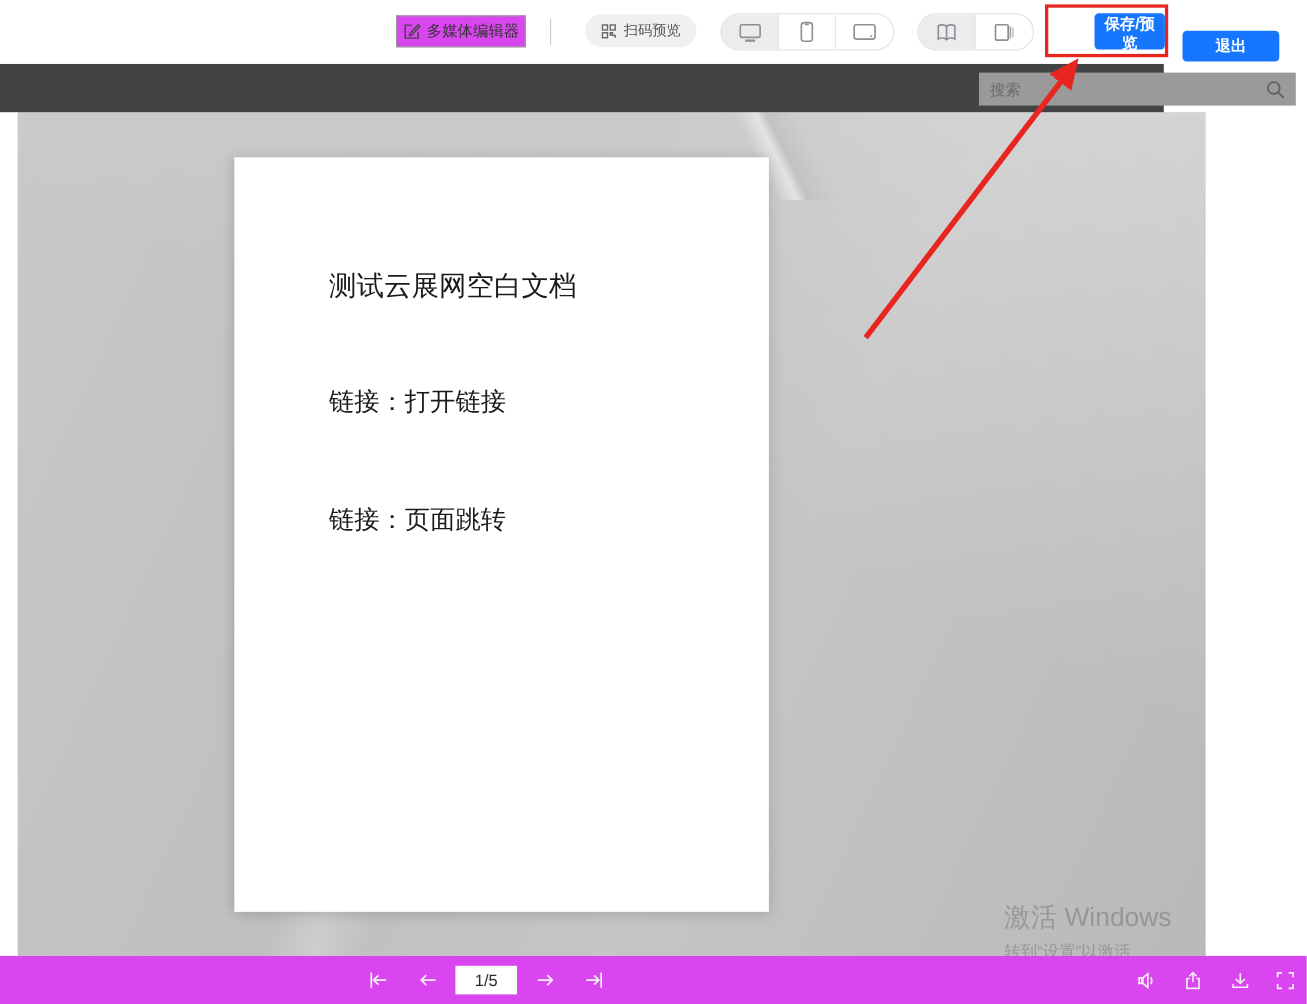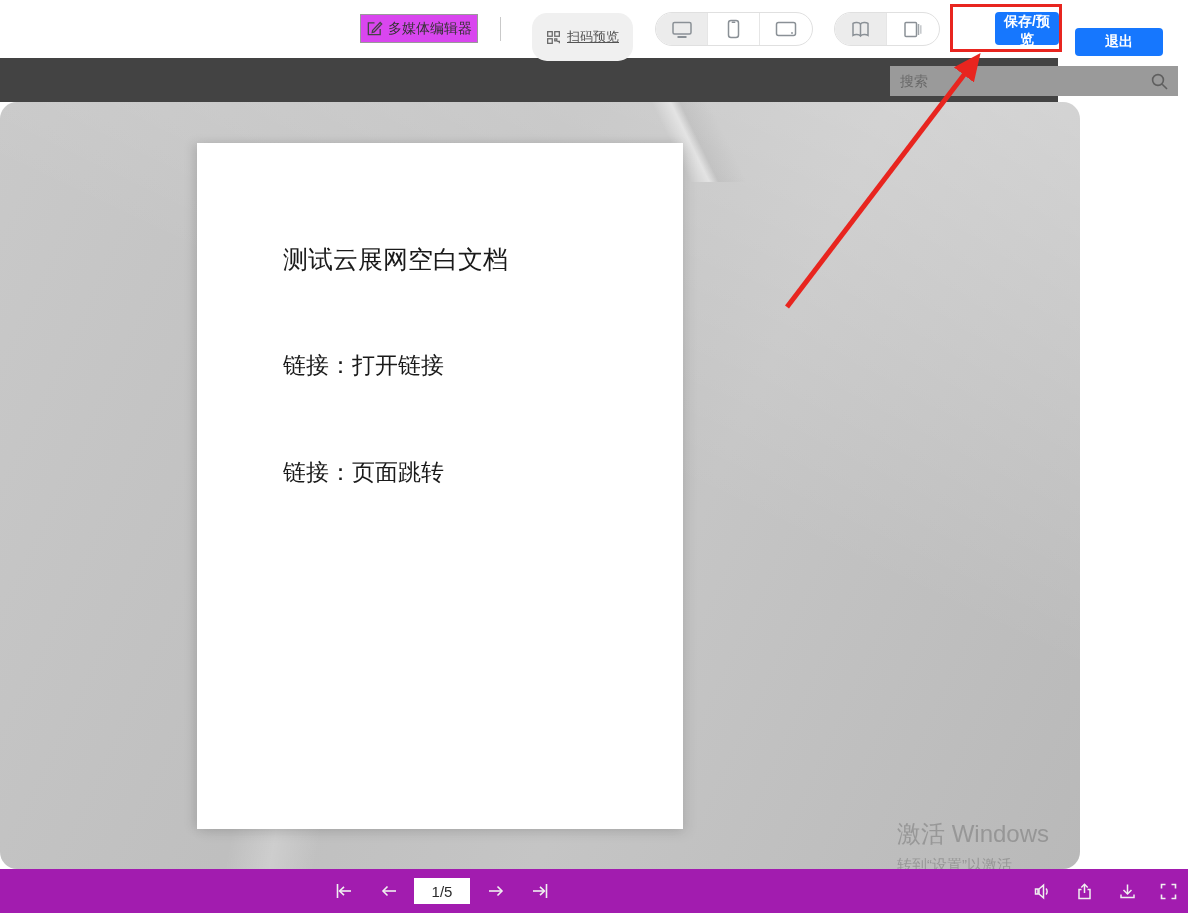--- a/index.html
+++ b/index.html
@@ -6,22 +6,22 @@
   body{width:1188px;height:913px;overflow:hidden;position:relative;
        font-family:"Liberation Sans","DejaVu Sans",sans-serif;background:#fff;}
   .app{position:absolute;inset:0;}
 
   
   header{position:absolute;left:0;top:0;width:1188px;height:58px;background:#ffffff;z-index:5;}
   .btn-editor{position:absolute;left:360px;top:14px;width:118px;height:29px;
       border:1px solid #9a9a9a;background:#d946ef;display:flex;align-items:center;
       justify-content:center;gap:5px;font-size:14px;color:#333;cursor:pointer;box-sizing:border-box;}
   .tb-divider{position:absolute;left:500px;top:17px;width:1px;height:24px;background:#c9c9c9;}
-  .pill-scan{position:absolute;left:532px;top:13px;height:48px;padding:0 14px;border-radius:15px;
-      background:#f0f0f0;display:flex;align-items:center;gap:6px;font-size:13px;color:#555;cursor:pointer;text-decoration:underline;}
+  .pill-scan{position:absolute;left:532px;top:13px;height:30px;padding:0 14px;border-radius:15px;
+      background:#f0f0f0;display:flex;align-items:center;gap:6px;font-size:13px;color:#555;cursor:pointer;}
   .toggle-group{position:absolute;top:12px;display:flex;border:1px solid #e0e0e0;border-radius:17px;
       overflow:hidden;background:#fff;box-sizing:border-box;}
   .toggle-group .seg{width:52px;height:32px;display:flex;align-items:center;justify-content:center;
       border-right:1px solid #e6e6e6;cursor:pointer;box-sizing:border-box;}
   .toggle-group .seg:last-child{border-right:none;}
   .toggle-group .seg.sel{background:#ececec;}
   .dev-group{left:655px;}
   .view-group{left:834px;}
   .red-box{position:absolute;left:950px;top:4px;width:112px;height:48px;border:3px solid #e8251f;
       box-sizing:border-box;display:flex;align-items:center;justify-content:center;padding-left:42px;}
@@ -33,23 +33,23 @@
   
   .darkbar{position:absolute;left:0;top:58px;width:1058px;height:44px;background:#434343;z-index:4;}
   .search{position:absolute;left:890px;top:8px;width:288px;height:30px;background:#9a9a9a;
       display:flex;align-items:center;}
   .search input{flex:1;border:none;background:transparent;outline:none;font-size:14px;
       color:#333;padding:0 10px;font-family:inherit;}
   .search input::placeholder{color:#6a6a6a;opacity:1;}
   .search .mag{margin-right:9px;display:flex;}
 
   
-  main{position:absolute;left:0;top:102px;width:1080px;height:767px;overflow:hidden;
+  main{position:absolute;left:16px;top:102px;width:1080px;height:767px;overflow:hidden;
       background:linear-gradient(205deg, rgba(255,255,255,.30), rgba(255,255,255,0) 45%),
-                 linear-gradient(115deg,#c9c9c9 0%,#bfbfbf 40%,#c5c5c5 62%,#b9b9b9 100%);border-radius:17px;}
+                 linear-gradient(115deg,#c9c9c9 0%,#bfbfbf 40%,#c5c5c5 62%,#b9b9b9 100%);}
   .fold{position:absolute;left:470px;top:-40px;width:420px;height:120px;
       background:linear-gradient(64deg,rgba(255,255,255,0) 46%,rgba(255,255,255,.45) 50%,rgba(120,120,120,.12) 52%,rgba(255,255,255,0) 58%);
       transform:rotate(0deg);pointer-events:none;}
   .streak{position:absolute;left:-60px;top:520px;width:700px;height:260px;
       background:linear-gradient(100deg,rgba(255,255,255,0) 44%,rgba(255,255,255,.22) 50%,rgba(255,255,255,0) 56%);
       pointer-events:none;}
   .doc-page{position:absolute;left:197px;top:41px;width:486px;height:686px;background:#ffffff;
       box-shadow:-4px 0 10px rgba(0,0,0,.10), 4px 4px 12px rgba(0,0,0,.08);}
   .doc-title{position:absolute;left:86px;top:100px;font-family:"Liberation Serif","DejaVu Serif",serif;
       font-size:25px;color:#1a1a1a;white-space:nowrap;}
@@ -59,21 +59,21 @@
   .l2{top:314px;}
   .next-arrow{position:absolute;left:1136px;top:356px;width:40px;height:60px;cursor:pointer;}
   .report{position:absolute;left:1146px;top:652px;font-size:15px;color:#e3e3e3;cursor:pointer;
       text-shadow:0 1px 2px rgba(0,0,0,.15);font-style:italic;}
   .collapse{position:absolute;left:1146px;top:692px;cursor:pointer;opacity:.75;}
   .wm{position:absolute;left:897px;top:716px;pointer-events:none;}
   .wm1{font-size:24px;color:rgba(100,100,100,.42);}
   .wm2{font-size:15px;color:rgba(100,100,100,.42);margin-top:6px;}
 
   
-  footer{position:absolute;left:0;top:869px;width:1188px;height:44px;background:#a21caf;z-index:5;}
+  footer{position:absolute;left:0;top:869px;width:1188px;height:44px;background:#d946ef;z-index:5;}
   .fbtn{position:absolute;top:12px;width:20px;height:20px;display:flex;align-items:center;
       justify-content:center;cursor:pointer;}
   .pagebox{position:absolute;left:414px;top:9px;width:56px;height:26px;background:#ffffff;
       border:none;text-align:center;font-size:15px;color:#2b2b2b;font-family:inherit;box-sizing:border-box;}
   .f-first{left:333px;} .f-prev{left:379px;} .f-next{left:486px;} .f-last{left:530px;}
   .f-vol{left:1032px;} .f-share{left:1074px;} .f-dl{left:1117px;} .f-fs{left:1158px;}
 
   .arrow-overlay{position:absolute;left:0;top:0;width:1188px;height:913px;z-index:40;pointer-events:none;}
   svg{display:block;}
 </style>

